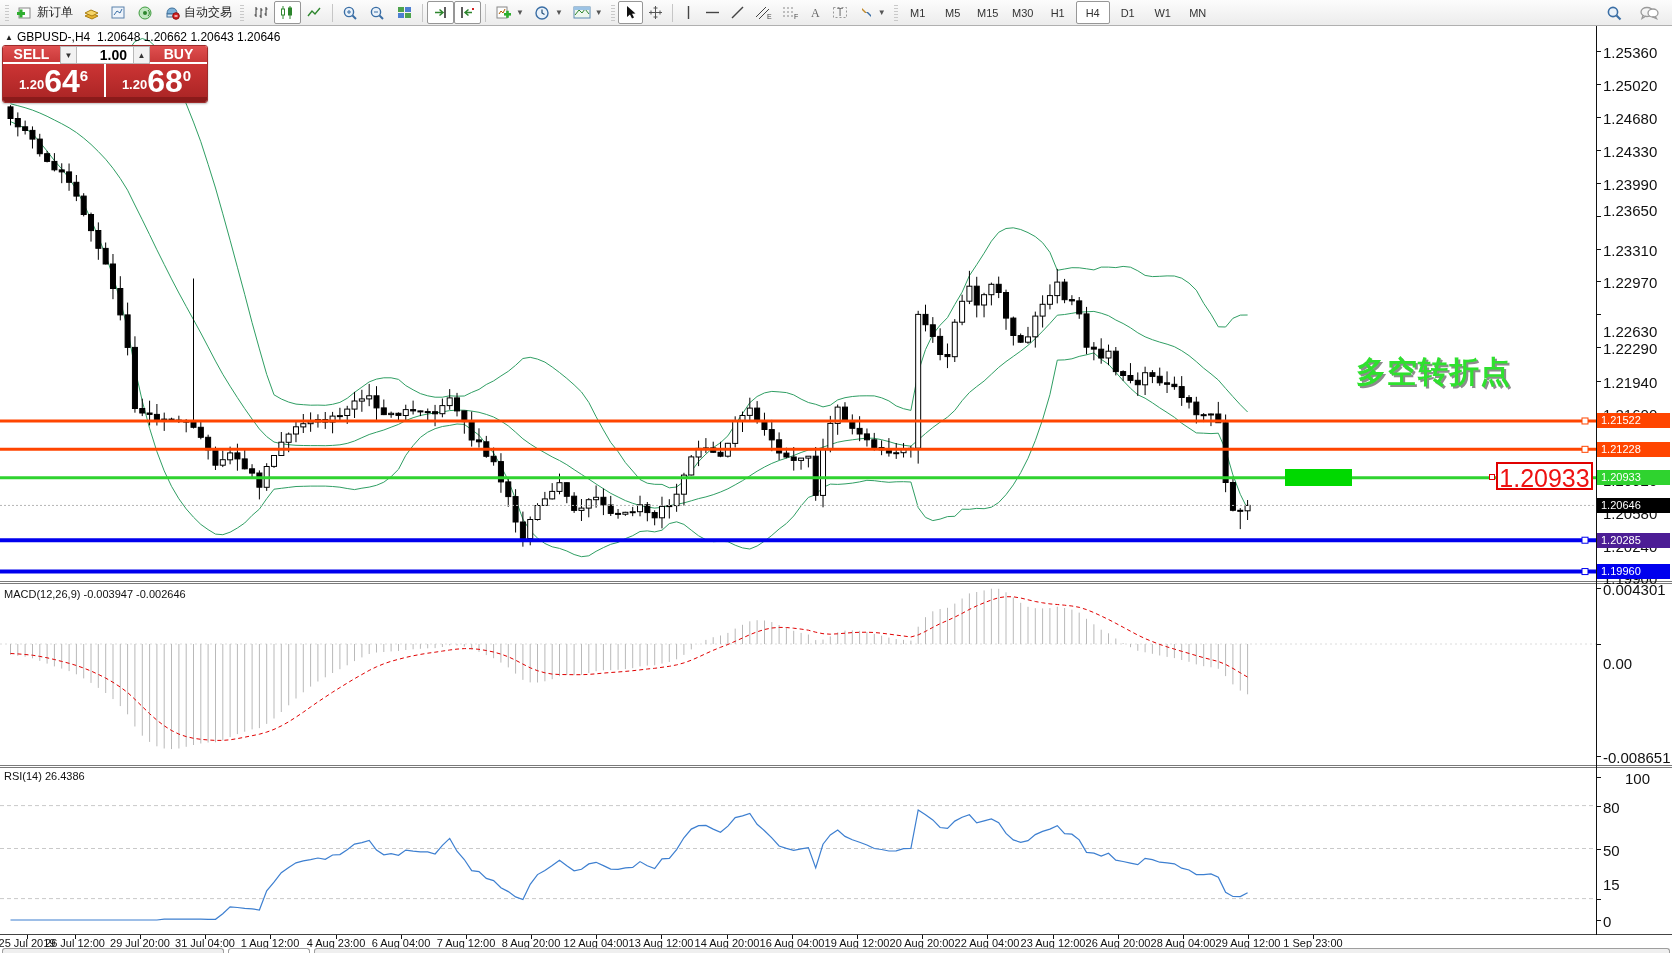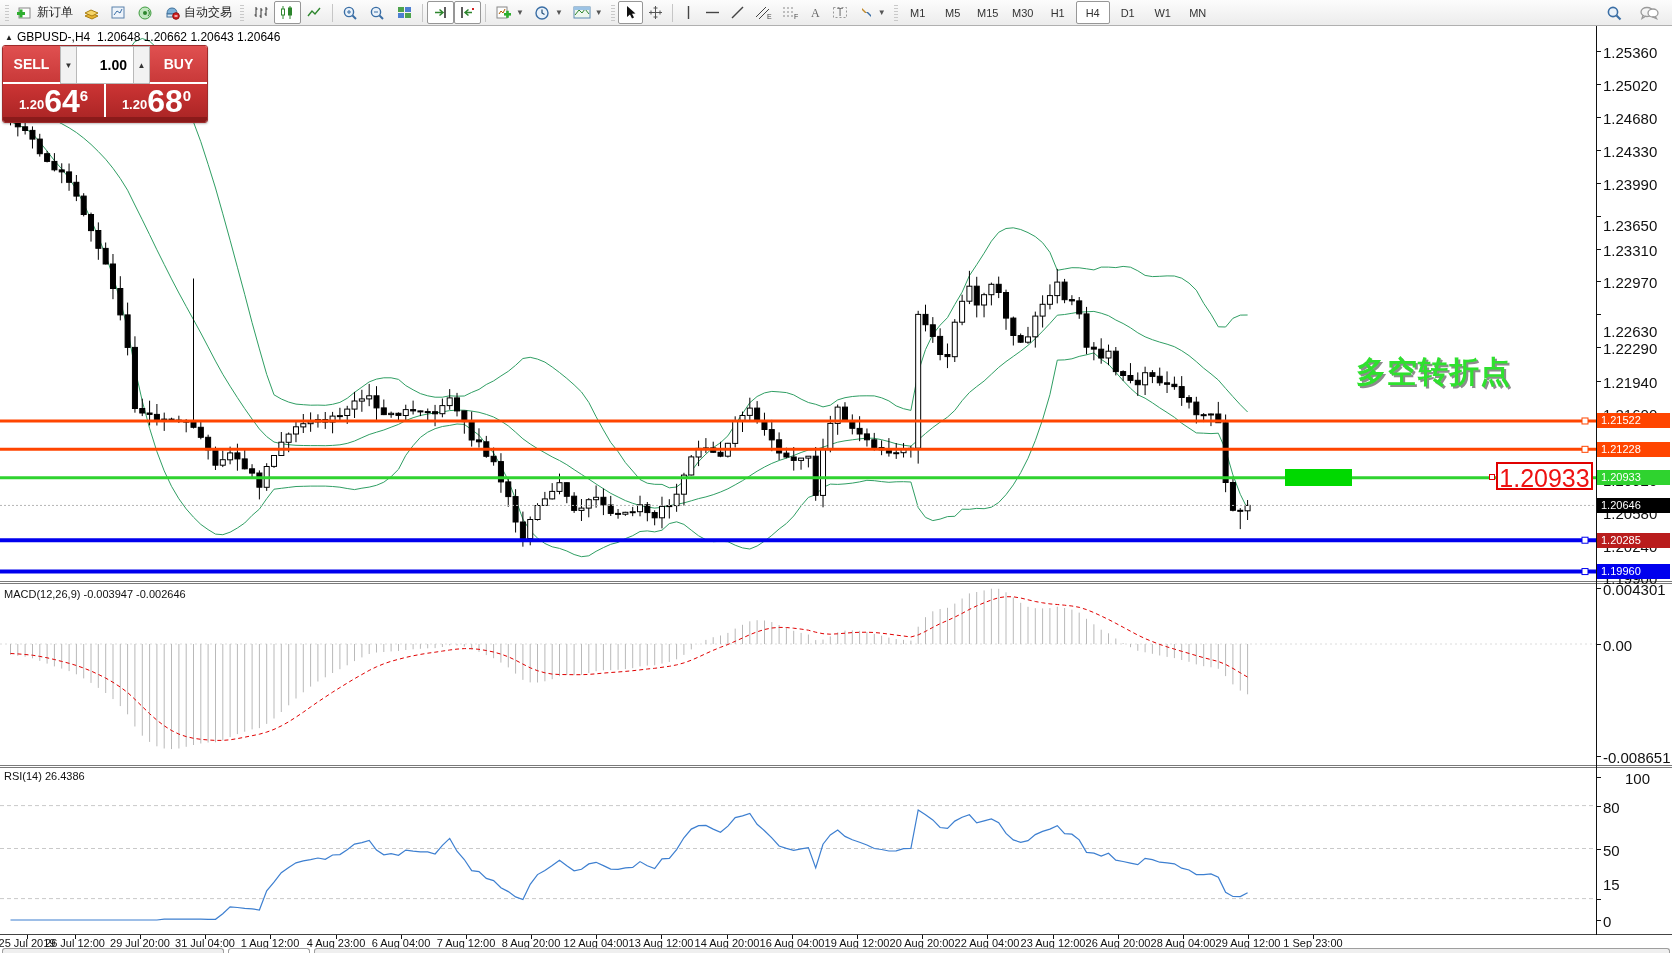--- a/index.html
+++ b/index.html
@@ -27,21 +27,21 @@
   .tick-label{position:absolute;left:1603px;font-size:15px;color:#111;white-space:nowrap;}
   .price-tag{position:absolute;left:1597px;width:73px;height:15px;line-height:15px;
              font-size:11px;color:#fff;padding-left:4px;box-sizing:border-box;white-space:nowrap;}
   
   .chart-title{position:absolute;left:5px;top:30px;font-size:12px;color:#000;white-space:nowrap;}
   .chart-title .tri{font-size:8px;vertical-align:1px;margin-right:4px;color:#222;}
   .ind-label{position:absolute;left:4px;font-size:11px;color:#111;white-space:nowrap;}
   
   .oct{position:absolute;left:2px;top:45px;width:204px;border:1px solid #9e2b2b;border-radius:3px;
        overflow:hidden;box-shadow:0 1px 2px rgba(0,0,0,.25);}
-  .oct-row1{display:flex;height:38px;background:#fff;border-radius:11px;}
+  .oct-row1{display:flex;height:18px;background:#fff;border-radius:11px;}
   .oct-btn{flex:1;background:linear-gradient(#e05050,#c93939);color:#fff;font-size:14px;font-weight:bold;
            display:flex;align-items:center;justify-content:center;border-bottom:2px solid #fff;}
   .oct-spin{width:17px;background:#f2f2f2;border:1px solid #b9b9b9;display:flex;align-items:center;
             justify-content:center;font-size:8px;color:#333;box-sizing:border-box;}
   .oct-vol{width:56px;background:#fff;border-top:1px solid #b9b9b9;border-bottom:1px solid #b9b9b9;
            font-size:14px;font-weight:bold;color:#000;display:flex;align-items:center;
            justify-content:flex-end;padding-right:6px;box-sizing:border-box;}
   .oct-prices{display:flex;height:33px;background:#fff;gap:2px;}
   .oct-price{flex:1;background:linear-gradient(#cc3434,#ad2626);color:#fff;display:flex;
              align-items:flex-end;justify-content:center;padding-bottom:1px;}
@@ -921,21 +921,21 @@
       <div class="tick-label" style="top: 44px;">1.25360</div>
       <div class="tick-dash" style="top: 83.776px;"></div>
       <div class="tick-label" style="top: 76.776px;">1.25020</div>
       <div class="tick-dash" style="top: 116.552px;"></div>
       <div class="tick-label" style="top: 109.552px;">1.24680</div>
       <div class="tick-dash" style="top: 150.292px;"></div>
       <div class="tick-label" style="top: 143.292px;">1.24330</div>
       <div class="tick-dash" style="top: 183.068px;"></div>
       <div class="tick-label" style="top: 176.068px;">1.23990</div>
       <div class="tick-dash" style="top: 215.844px;"></div>
-      <div class="tick-label" style="top: 217px;">1.23650</div>
+      <div class="tick-label" style="top: 202px;">1.23650</div>
       <div class="tick-dash" style="top: 248.62px;"></div>
       <div class="tick-label" style="top: 241.62px;">1.23310</div>
       <div class="tick-dash" style="top: 281.396px;"></div>
       <div class="tick-label" style="top: 274.396px;">1.22970</div>
       <div class="tick-dash" style="top: 314.172px;"></div>
       <div class="tick-label" style="top: 323px;">1.22630</div>
       <div class="tick-dash" style="top: 346.948px;"></div>
       <div class="tick-label" style="top: 339.948px;">1.22290</div>
       <div class="tick-dash" style="top: 380.688px;"></div>
       <div class="tick-label" style="top: 373.688px;">1.21940</div>
@@ -947,38 +947,38 @@
       <div class="tick-label" style="top: 472.016px;">1.20920</div>
       <div class="tick-dash" style="top: 511.792px;"></div>
       <div class="tick-label" style="top: 504.792px;">1.20580</div>
       <div class="tick-dash" style="top: 544.568px;"></div>
       <div class="tick-label" style="top: 537.568px;">1.20240</div>
       <div class="tick-dash" style="top: 577.344px;"></div>
       <div class="tick-label" style="top: 570.344px;">1.19900</div>
       <div class="tick-dash" style="top: 588.216px;"></div>
       <div class="tick-label" style="top: 581.216px;">0.004301</div>
       <div class="tick-dash" style="top: 644px;"></div>
-      <div class="tick-label" style="top: 637px;">0.00</div>
+      <div class="tick-label" style="top: 655px;">0.00</div>
       <div class="tick-dash" style="top: 756.203px;"></div>
       <div class="tick-label" style="top: 749.203px;">-0.008651</div>
       <div class="tick-dash" style="top: 777px;"></div>
       <div class="tick-label" style="top: 770px; margin-left: 22px;">100</div>
       <div class="tick-dash" style="top: 805.6px;"></div>
       <div class="tick-label" style="top: 798.6px;">80</div>
       <div class="tick-dash" style="top: 848.5px;"></div>
       <div class="tick-label" style="top: 841.5px;">50</div>
       <div class="tick-dash" style="top: 898.55px;"></div>
       <div class="tick-label" style="top: 876px;">15</div>
       <div class="tick-dash" style="top: 920px;"></div>
       <div class="tick-label" style="top: 913px;">0</div>
       <div class="price-tag" style="top: 413.483px; background: rgb(255, 69, 0);">1.21522</div>
       <div class="price-tag" style="top: 441.825px; background: rgb(255, 69, 0);">1.21228</div>
       <div class="price-tag" style="top: 470.263px; background: rgb(47, 211, 47);">1.20933</div>
       <div class="price-tag" style="top: 497.93px; background: rgb(0, 0, 0);">1.20646</div>
-      <div class="price-tag" style="top: 532.73px; background: #b91c1c;">1.20285</div>
+      <div class="price-tag" style="top: 532.73px; background: #4c1d95;">1.20285</div>
       <div class="price-tag" style="top: 564.06px; background: rgb(0, 0, 238);">1.19960</div>
     </div>
 
   <div class="date-strip"></div>
   <div id="date-layer">
       <div class="date-label" style="left: 27px;">25 Jul 2019</div>
       <div class="date-tick" style="left: 27px;"></div>
       <div class="date-label" style="left: 75px;">26 Jul 12:00</div>
       <div class="date-tick" style="left: 75px;"></div>
       <div class="date-label" style="left: 140px;">29 Jul 20:00</div>

